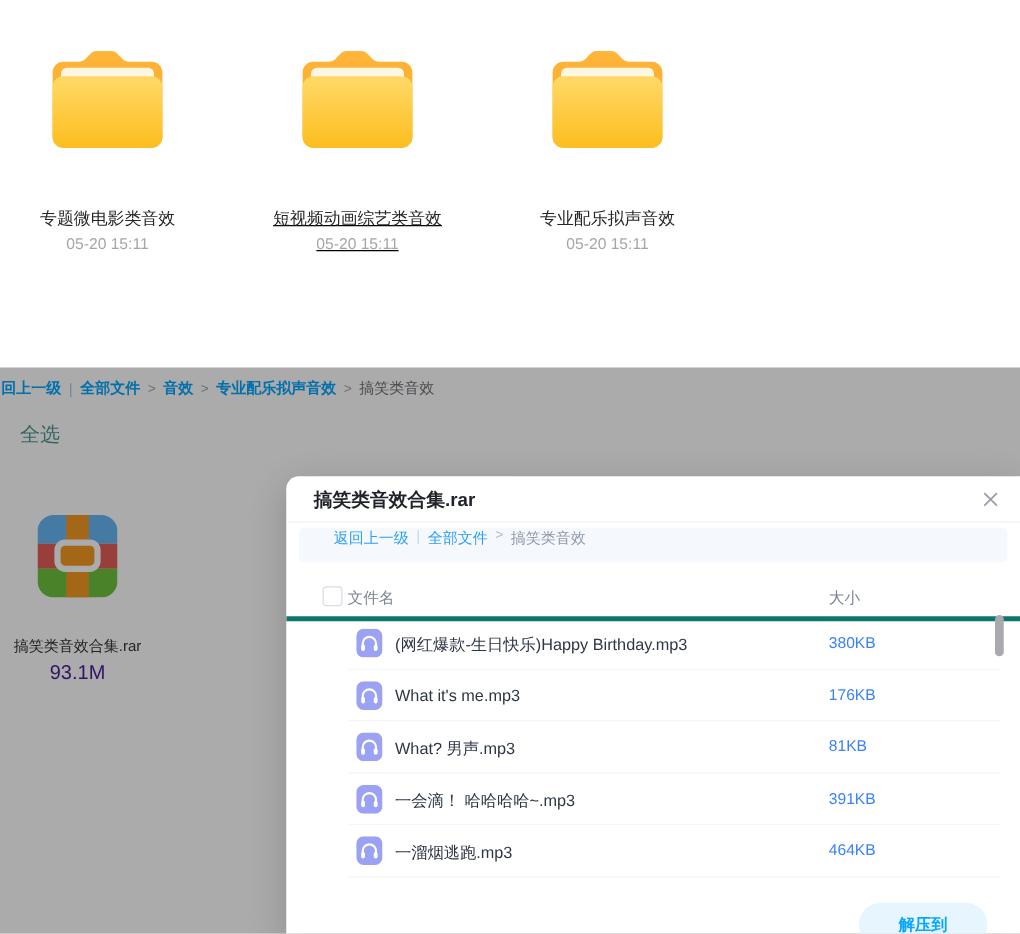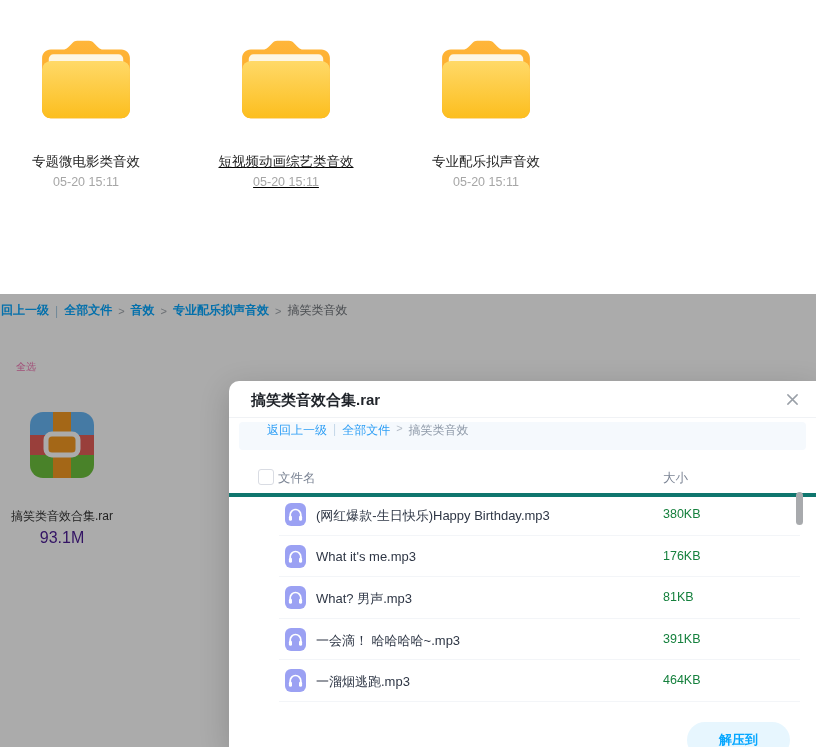--- a/index.html
+++ b/index.html
@@ -5,32 +5,32 @@
   html,body{margin:0;padding:0;}
   body{
     width:816px;height:747px;overflow:hidden;position:relative;
     font-family:"Liberation Sans","DejaVu Sans",sans-serif;
     background:#fff;
   }
   
   .top-panel{position:absolute;left:0;top:0;width:816px;height:294px;background:#fff;}
   .folder-tile{position:absolute;top:0;width:160px;text-align:center;cursor:pointer;}
   .folder-tile .icon-wrap{margin-top:38px;}
-  .folder-name{margin-top:28px;font-size:13.5px;color:#262626;line-height:16px;}
+  .folder-name{margin-top:40px;font-size:13.5px;color:#262626;line-height:16px;}
   .folder-date{margin-top:5px;font-size:12.5px;color:#a6a6a6;}
   .tile-1{left:6px;} .tile-2{left:206px;text-decoration:underline;} .tile-3{left:406px;}
 
   
   .bottom-panel{position:absolute;left:0;top:294px;width:816px;height:453px;background:#fff;}
   .bg-crumbs{position:absolute;left:1px;top:8px;font-size:12px;display:flex;align-items:center;gap:6px;white-space:nowrap;z-index:1;}
   .bg-crumbs .lnk{color:#06a7ff;font-weight:600;text-decoration:none;cursor:pointer;}
   .bg-crumbs .sep{color:#a8cbe2;font-weight:400;}
   .bg-crumbs .chev{color:#a0a6ad;font-size:11px;}
   .bg-crumbs .cur{color:#6d7278;}
-  .select-all{position:absolute;left:16px;top:44px;font-size:10px;color:#ec4899;opacity:.75;z-index:1;cursor:pointer;margin-top:22px;}
+  .select-all{position:absolute;left:16px;top:44px;font-size:16px;color:#0f766e;opacity:.75;z-index:1;cursor:pointer;}
   .rar-card{position:absolute;left:0;top:0;width:124px;text-align:center;z-index:1;cursor:pointer;}
   .rar-card .icon-wrap{margin-top:118px;}
   .rar-name{margin-top:26px;font-size:12px;color:#333;}
   .rar-size{margin-top:4px;font-size:16px;color:#4c1d95;}
   .dim-overlay{position:absolute;inset:0;background:rgba(0,0,0,0.33);z-index:5;}
 
   
   .modal{
     position:absolute;left:229px;top:87px;right:0;bottom:0;z-index:10;
     background:#fff;border-radius:10px 0 0 0;overflow:hidden;
@@ -49,21 +49,21 @@
   .crumbs-bar .cur{color:#8e99a8;}
   .list-header{position:absolute;left:0;right:0;top:80px;height:32px;border-bottom:4px solid #0f766e;}
   .checkbox{position:absolute;left:29px;top:8px;width:14px;height:14px;border:1px solid #d9dce3;border-radius:3px;background:#fff;cursor:pointer;}
   .col-name{position:absolute;left:49px;top:9px;font-size:12.5px;color:#7b8494;}
   .col-size{position:absolute;left:434px;top:9px;font-size:12.5px;color:#7b8494;}
   .rows{position:absolute;left:0;right:0;top:113px;}
   .file-row{position:relative;height:41.5px;cursor:pointer;}
   .file-row::after{content:"";position:absolute;left:50px;right:16px;bottom:0;border-bottom:1px solid #f3f5f8;}
   .file-row .icon-wrap{position:absolute;left:56px;top:9px;}
   .file-name{position:absolute;left:87px;top:13px;font-size:13px;color:#2e3645;white-space:nowrap;text-align:center;}
-  .file-size{position:absolute;left:434px;top:13px;font-size:12.5px;color:#15803d;}
+  .file-size{position:absolute;left:434px;top:13px;font-size:12.5px;color:#3b82f6;}
   .scroll-thumb{position:absolute;left:567px;top:111px;width:7px;height:33px;background:#a8aaad;border-radius:4px;cursor:pointer;}
   .extract-btn{
     position:absolute;left:458px;top:341px;width:103px;height:36px;border:none;border-radius:18px;
     background:#e7f6fe;color:#06a7ff;font-size:13px;font-weight:700;cursor:pointer;
     font-family:"Liberation Sans","DejaVu Sans",sans-serif;
   }
 </style>
 </head>
 <body>
 

